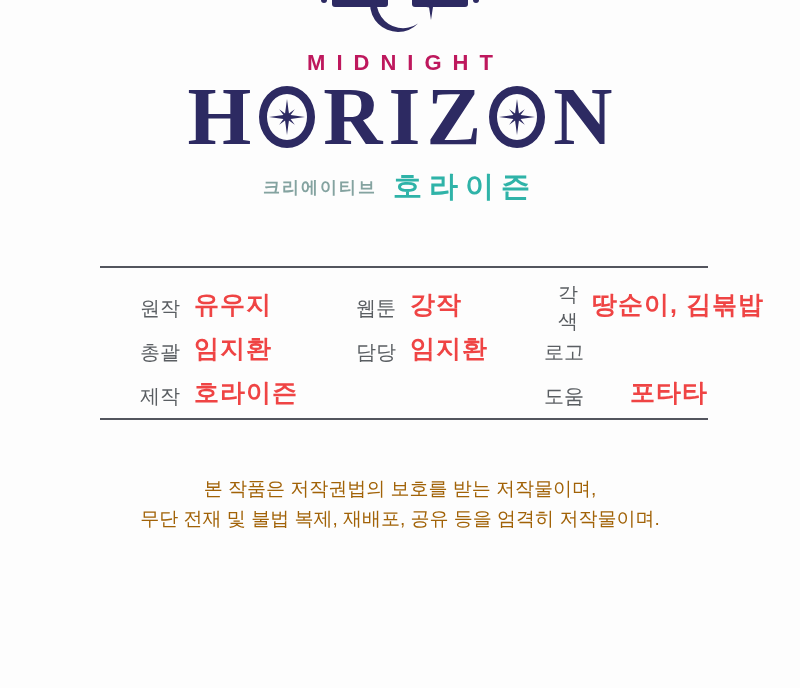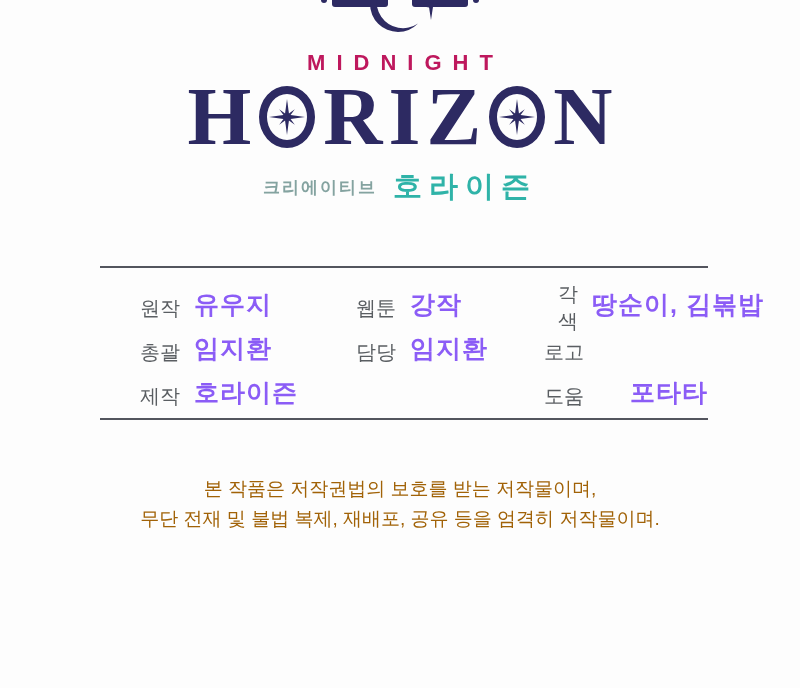--- a/index.html
+++ b/index.html
@@ -65,21 +65,21 @@
   .credit-col { display:flex; flex-direction:column; }
   .credit-row { height:44px; display:flex; align-items:center; gap:14px; }
   .col-1 .credit-row { padding-left:40px; }
   .col-2 .credit-row { padding-left:37px; }
   .col-3 .credit-row { padding-left:49px;justify-content:space-between; }
   .credit-label {
     min-width:34px; text-align:right;
     font-size:20px; color:#5a5e62; font-weight:400;margin-top:8px;
   }
   .credit-value {
-    font-size:25px; color:#8b5cf6; font-weight:700; letter-spacing:1px;
+    font-size:25px; color:#ef4444; font-weight:700; letter-spacing:1px;
     white-space:nowrap;
   }
 
   
   .copyright {
     margin-top:54px; text-align:center;
     font-size:19px; color:#a16207; line-height:30px; font-weight:500;
   }
 </style>
 </head>

